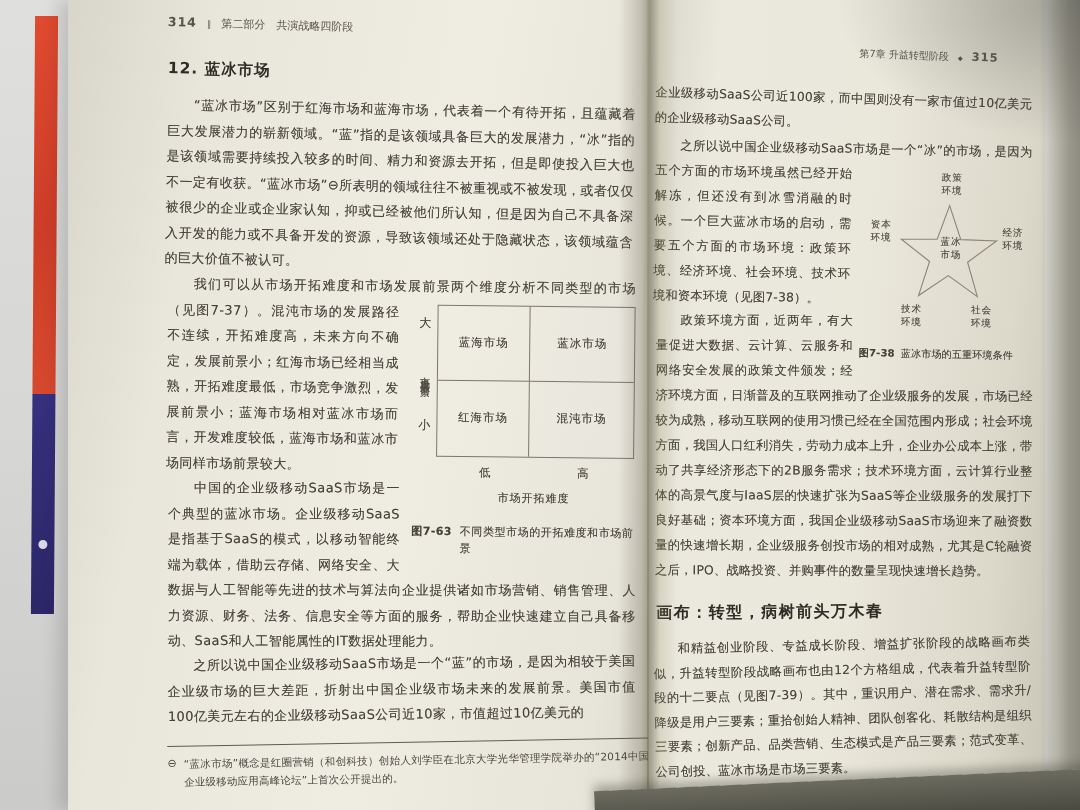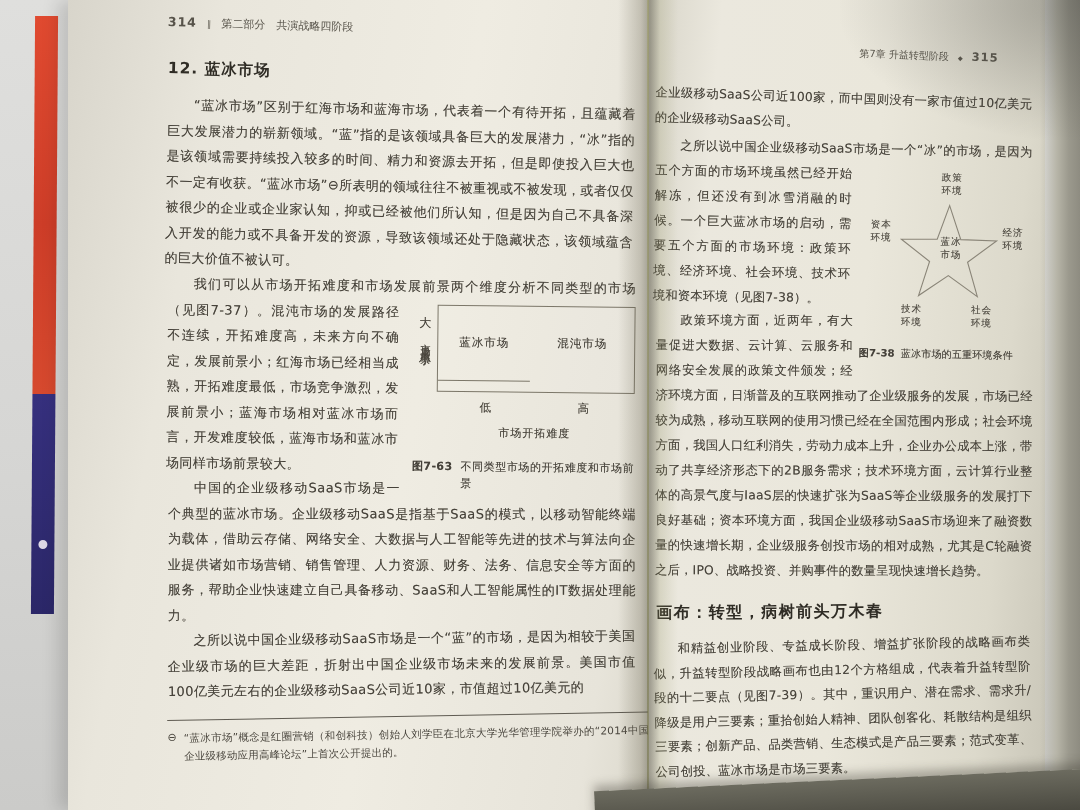--- a/index.html
+++ b/index.html
@@ -126,21 +126,23 @@
       <p class="para indent r1">“蓝冰市场”区别于红海市场和蓝海市场，代表着一个有待开拓，且蕴藏着巨大发展潜力的崭新领域。“蓝”指的是该领域具备巨大的发展潜力，“冰”指的是该领域需要持续投入较多的时间、精力和资源去开拓，但是即使投入巨大也不一定有收获。“蓝冰市场”⊖所表明的领域往往不被重视或不被发现，或者仅仅被很少的企业或企业家认知，抑或已经被他们所认知，但是因为自己不具备深入开发的能力或不具备开发的资源，导致该领域还处于隐藏状态，该领域蕴含的巨大价值不被认可。</p>
 
       <p class="para indent r2"><span>我们可以从市场开拓难度和市场发展前景两个维度分析不同类型的市场</span><span class="f737">
             <span class="f737-main">
               <span class="f737-y">
                 <span class="f737-ybig">大</span>
                 <span class="f737-ylabel">市场发展前景</span>
                 <span class="f737-ysmall">小</span>
               </span>
               <span class="f737-matrix">
+                <span class="f737-cell c1">蓝海市场</span>
                 <span class="f737-cell c2">蓝冰市场</span>
+                <span class="f737-cell c3">红海市场</span>
                 <span class="f737-cell c4">混沌市场</span>
               </span>
             </span>
             <span class="f737-x">
               <span>低</span>
               <span>高</span>
             </span>
             <span class="f737-xlabel">市场开拓难度</span>
             <span class="fig-cap">
               <span class="cap-label">图7-63</span>

